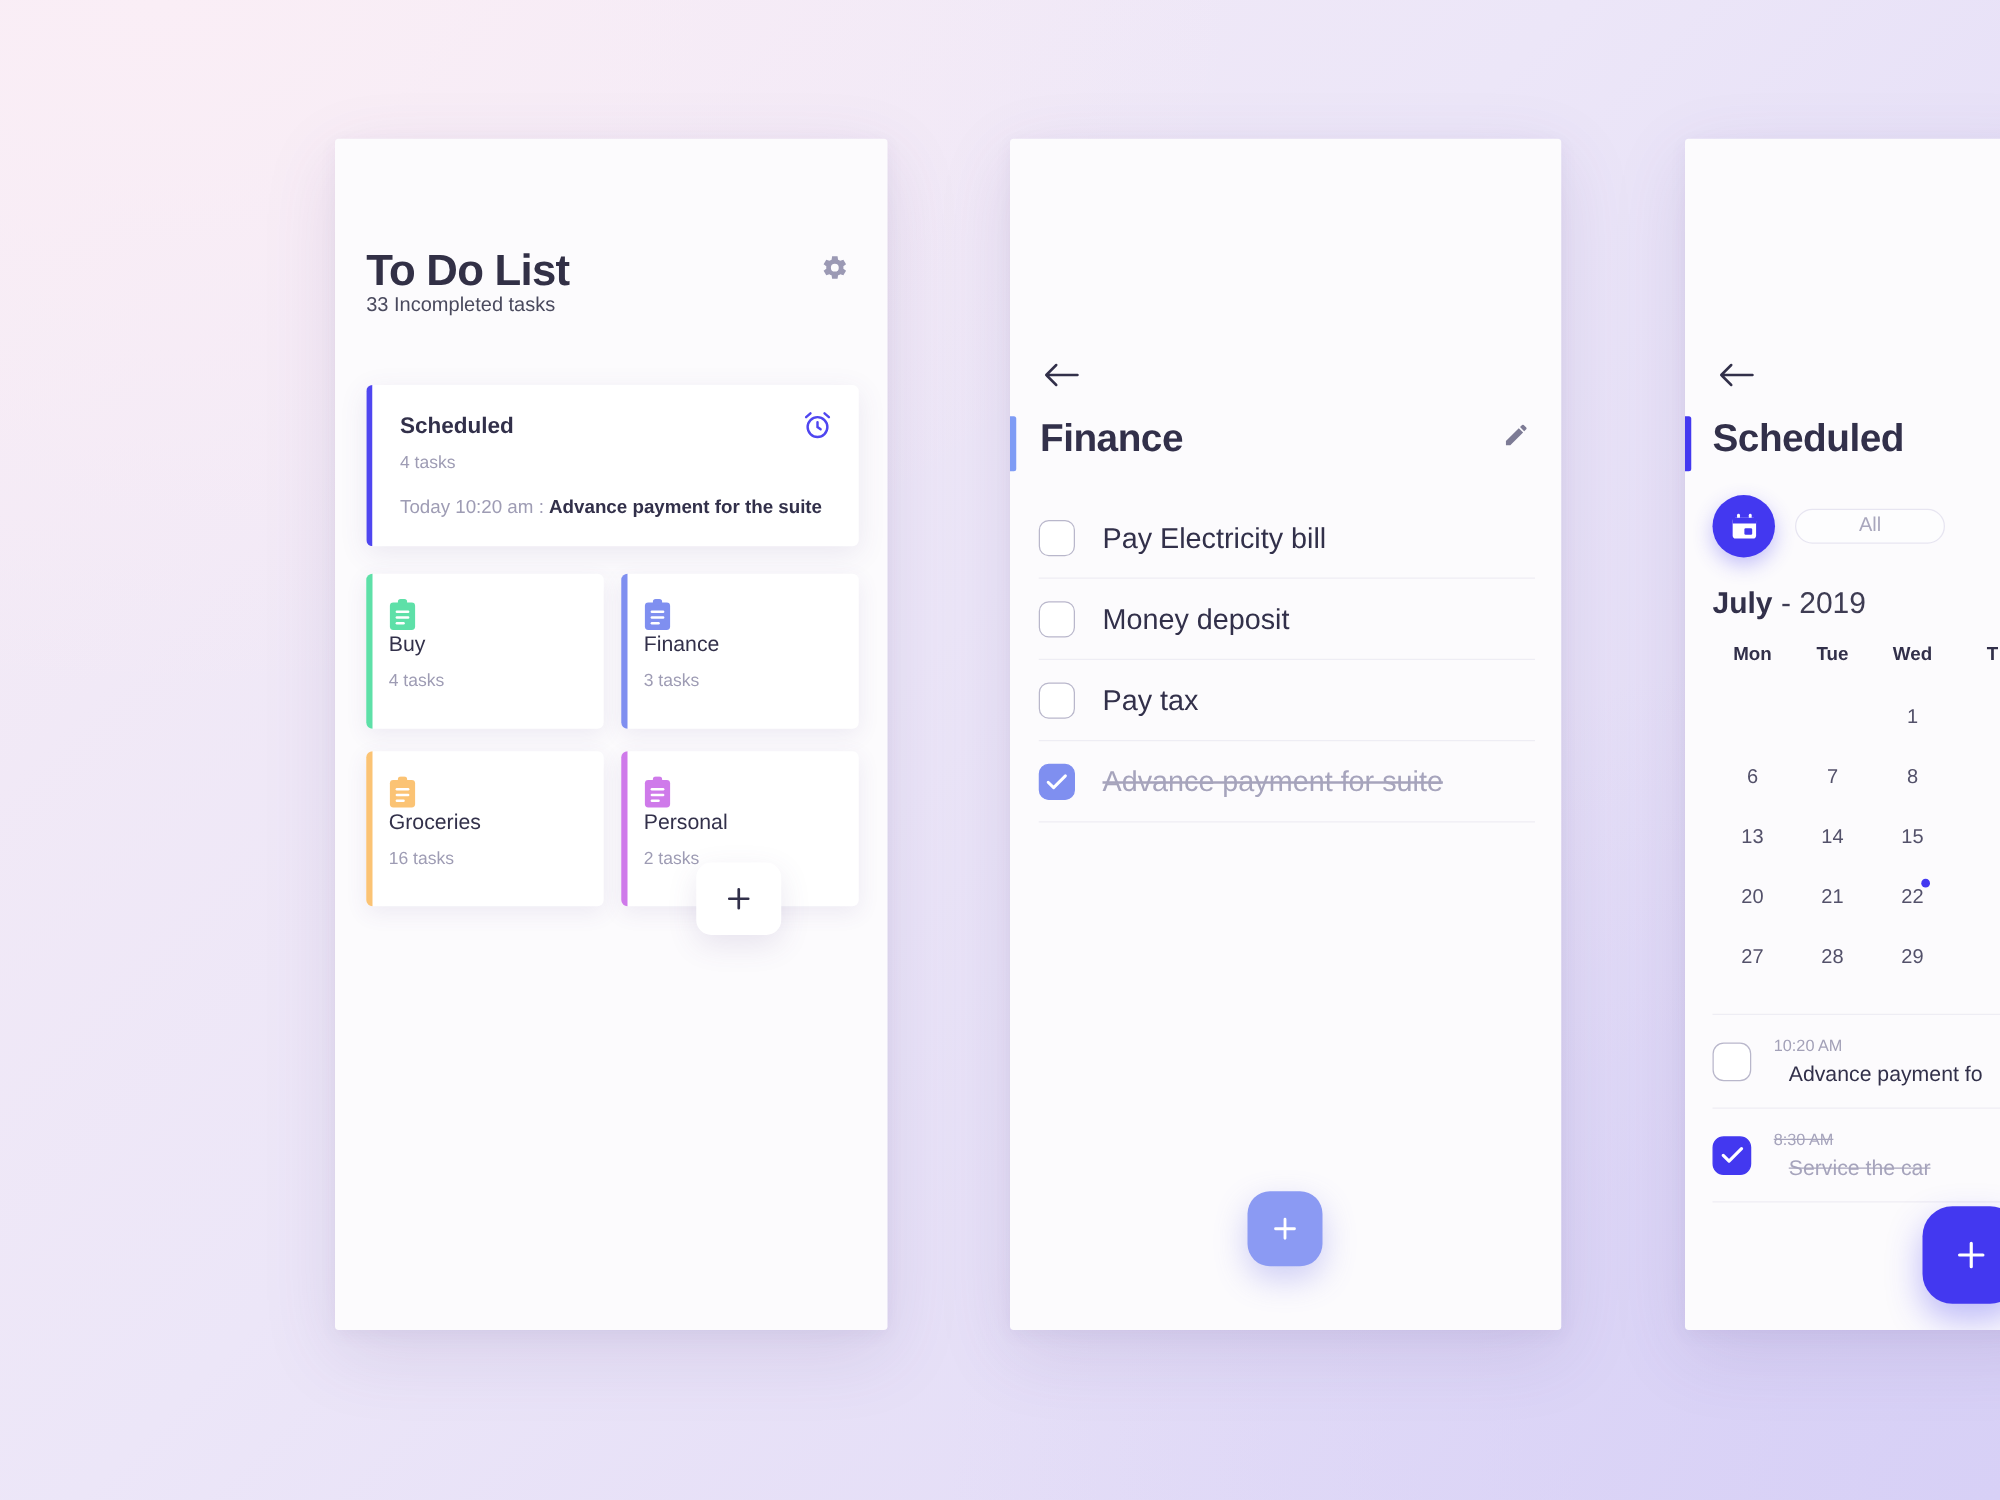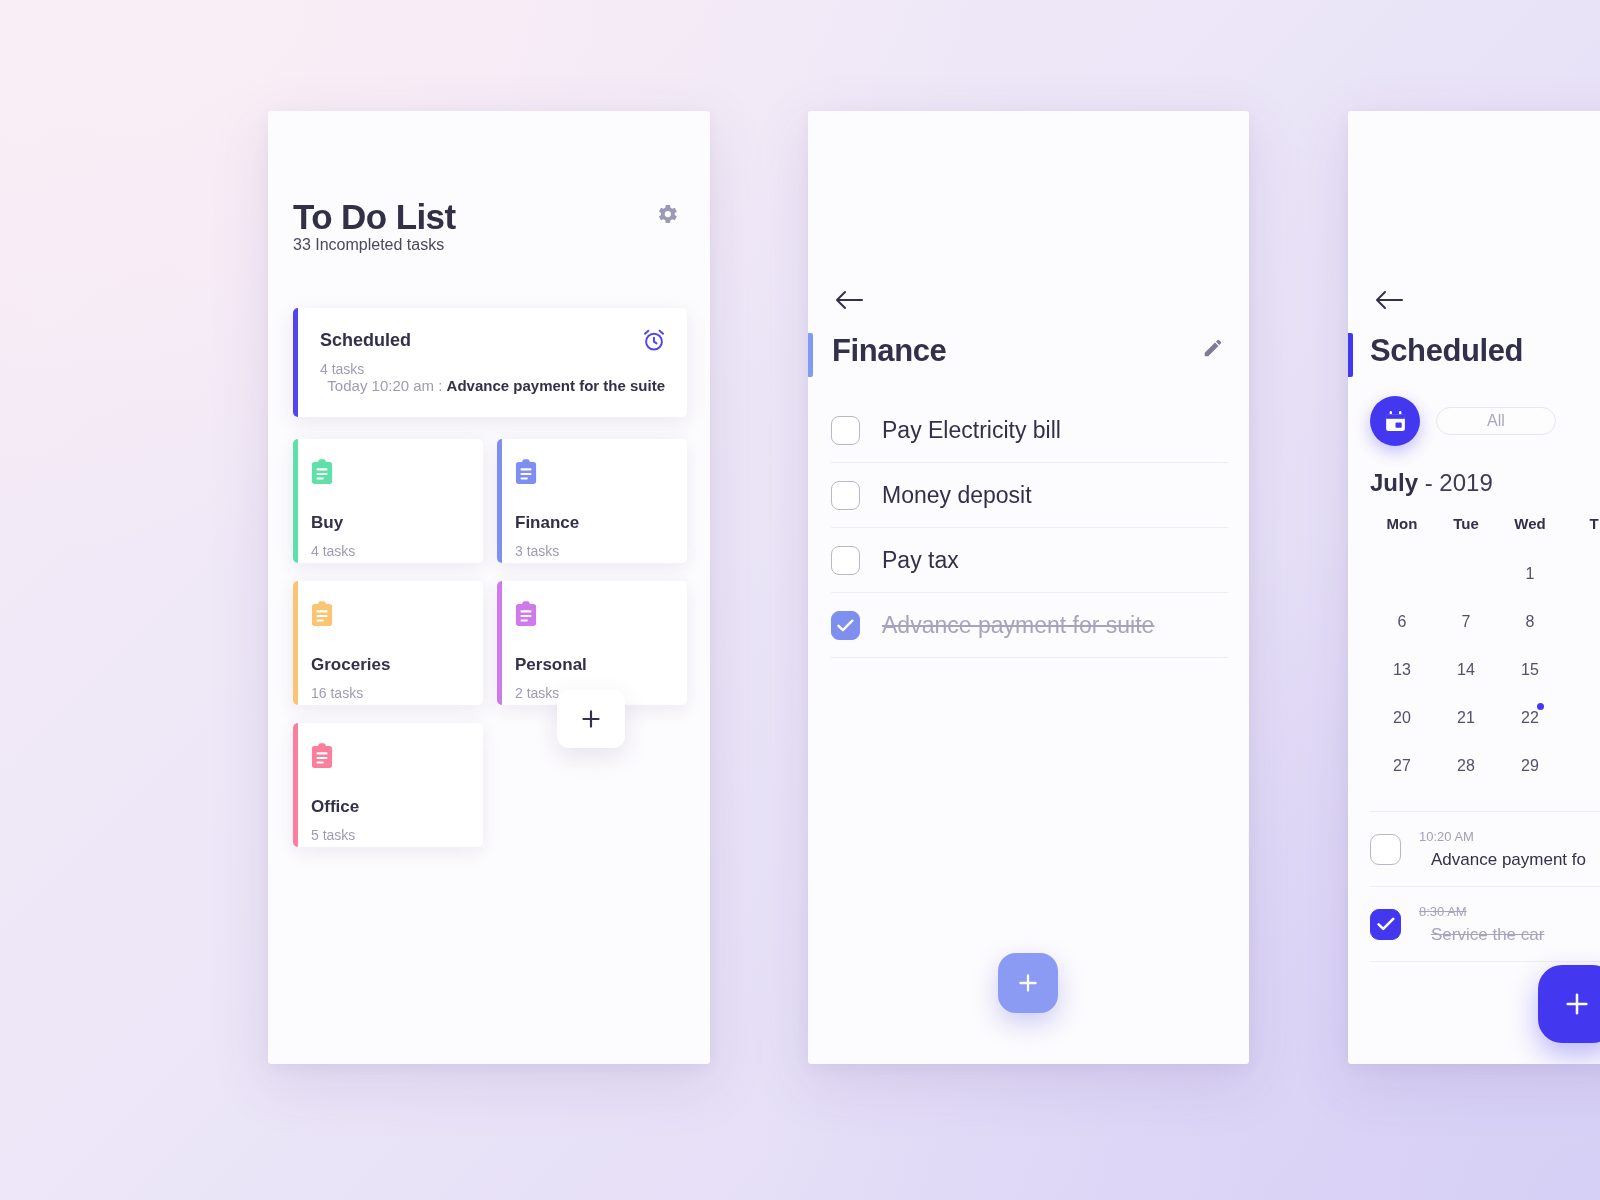--- a/index.html
+++ b/index.html
@@ -46,21 +46,21 @@
     margin: 54px 23px 0 25px;
     background: #fff;
     border-radius: 5px;
     border-left: 5px solid #4f46f0;
     box-shadow: 0 6px 22px rgba(90,70,140,.10);
     padding: 22px 22px 23px 22px;
     position: relative;
   }
   .sched-title { font-size: 18px; font-weight: bold; color: #32304a; }
   .sched-count { font-size: 14px; color: #9e9cb4; margin-top: 10px; }
-  .sched-line { font-size: 15px; color: #9e9cb4; text-align: right; }
+  .sched-line { font-size: 15px; margin-top: 20px; color: #9e9cb4; }
   .sched-line b { color: #32304a; font-weight: bold; }
   .alarm-ic {
     position: absolute; right: 20px; top: 19px;
     width: 26px; height: 26px; cursor: pointer;
   }
 
   .cat-grid {
     margin: 22px 23px 0 25px;
     display: grid;
     grid-template-columns: 1fr 1fr;
@@ -73,21 +73,21 @@
     padding: 20px 18px 20px 18px;
     height: 124px;
     cursor: pointer;
     position: relative;
   }
   .cat-card::before {
     content:""; position: absolute; left: 0; top: 0; bottom: 0;
     width: 5px; border-radius: 5px 0 0 5px; background: var(--c);
   }
   .cat-ic { width: 22px; height: 26px; display: block; }
-  .cat-name { font-size: 17px; font-weight: bold; color: #32304a; margin-top: 28px; }
+  .cat-name { font-size: 17px; font-weight: normal; color: #32304a; margin-top: 1px; }
   .cat-count { font-size: 14px; color: #9e9cb4; margin-top: 10px; }
 
   .add-sq {
     position: absolute; left: 557px; top: 690px;
     width: 68px; height: 58px;
     background: #fff; border-radius: 12px;
     box-shadow: 0 8px 24px rgba(90,70,140,.13);
     display: flex; align-items: center; justify-content: center;
     cursor: pointer;
   }
@@ -250,31 +250,20 @@
         <rect x="1" y="3" width="22" height="24" rx="3" fill="#cf7aea"></rect>
         <rect x="8" y="0" width="8" height="6" rx="2.4" fill="#cf7aea"></rect>
         <rect x="6" y="10" width="12" height="2.3" rx="1.1" fill="#fff"></rect>
         <rect x="6" y="15" width="12" height="2.3" rx="1.1" fill="#fff"></rect>
         <rect x="6" y="20" width="8" height="2.3" rx="1.1" fill="#fff"></rect>
       </svg>
       <div class="cat-name">Personal</div>
       <div class="cat-count">2 tasks</div>
     </div>
 
-    <div class="cat-card" style="--c:#fa7f9c">
-      <svg class="cat-ic" viewBox="0 0 24 28">
-        <rect x="1" y="3" width="22" height="24" rx="3" fill="#fa7f9c"></rect>
-        <rect x="8" y="0" width="8" height="6" rx="2.4" fill="#fa7f9c"></rect>
-        <rect x="6" y="10" width="12" height="2.3" rx="1.1" fill="#fff"></rect>
-        <rect x="6" y="15" width="12" height="2.3" rx="1.1" fill="#fff"></rect>
-        <rect x="6" y="20" width="8" height="2.3" rx="1.1" fill="#fff"></rect>
-      </svg>
-      <div class="cat-name">Office</div>
-      <div class="cat-count">5 tasks</div>
-    </div>
   </div>
 </div>
 
 <div class="add-sq">
   <svg width="26" height="26" viewBox="0 0 24 24" stroke="#32304a" stroke-width="2" stroke-linecap="round">
     <path d="M12 5v14M5 12h14"></path>
   </svg>
 </div>
 
 <div class="panel" id="panel-2">

